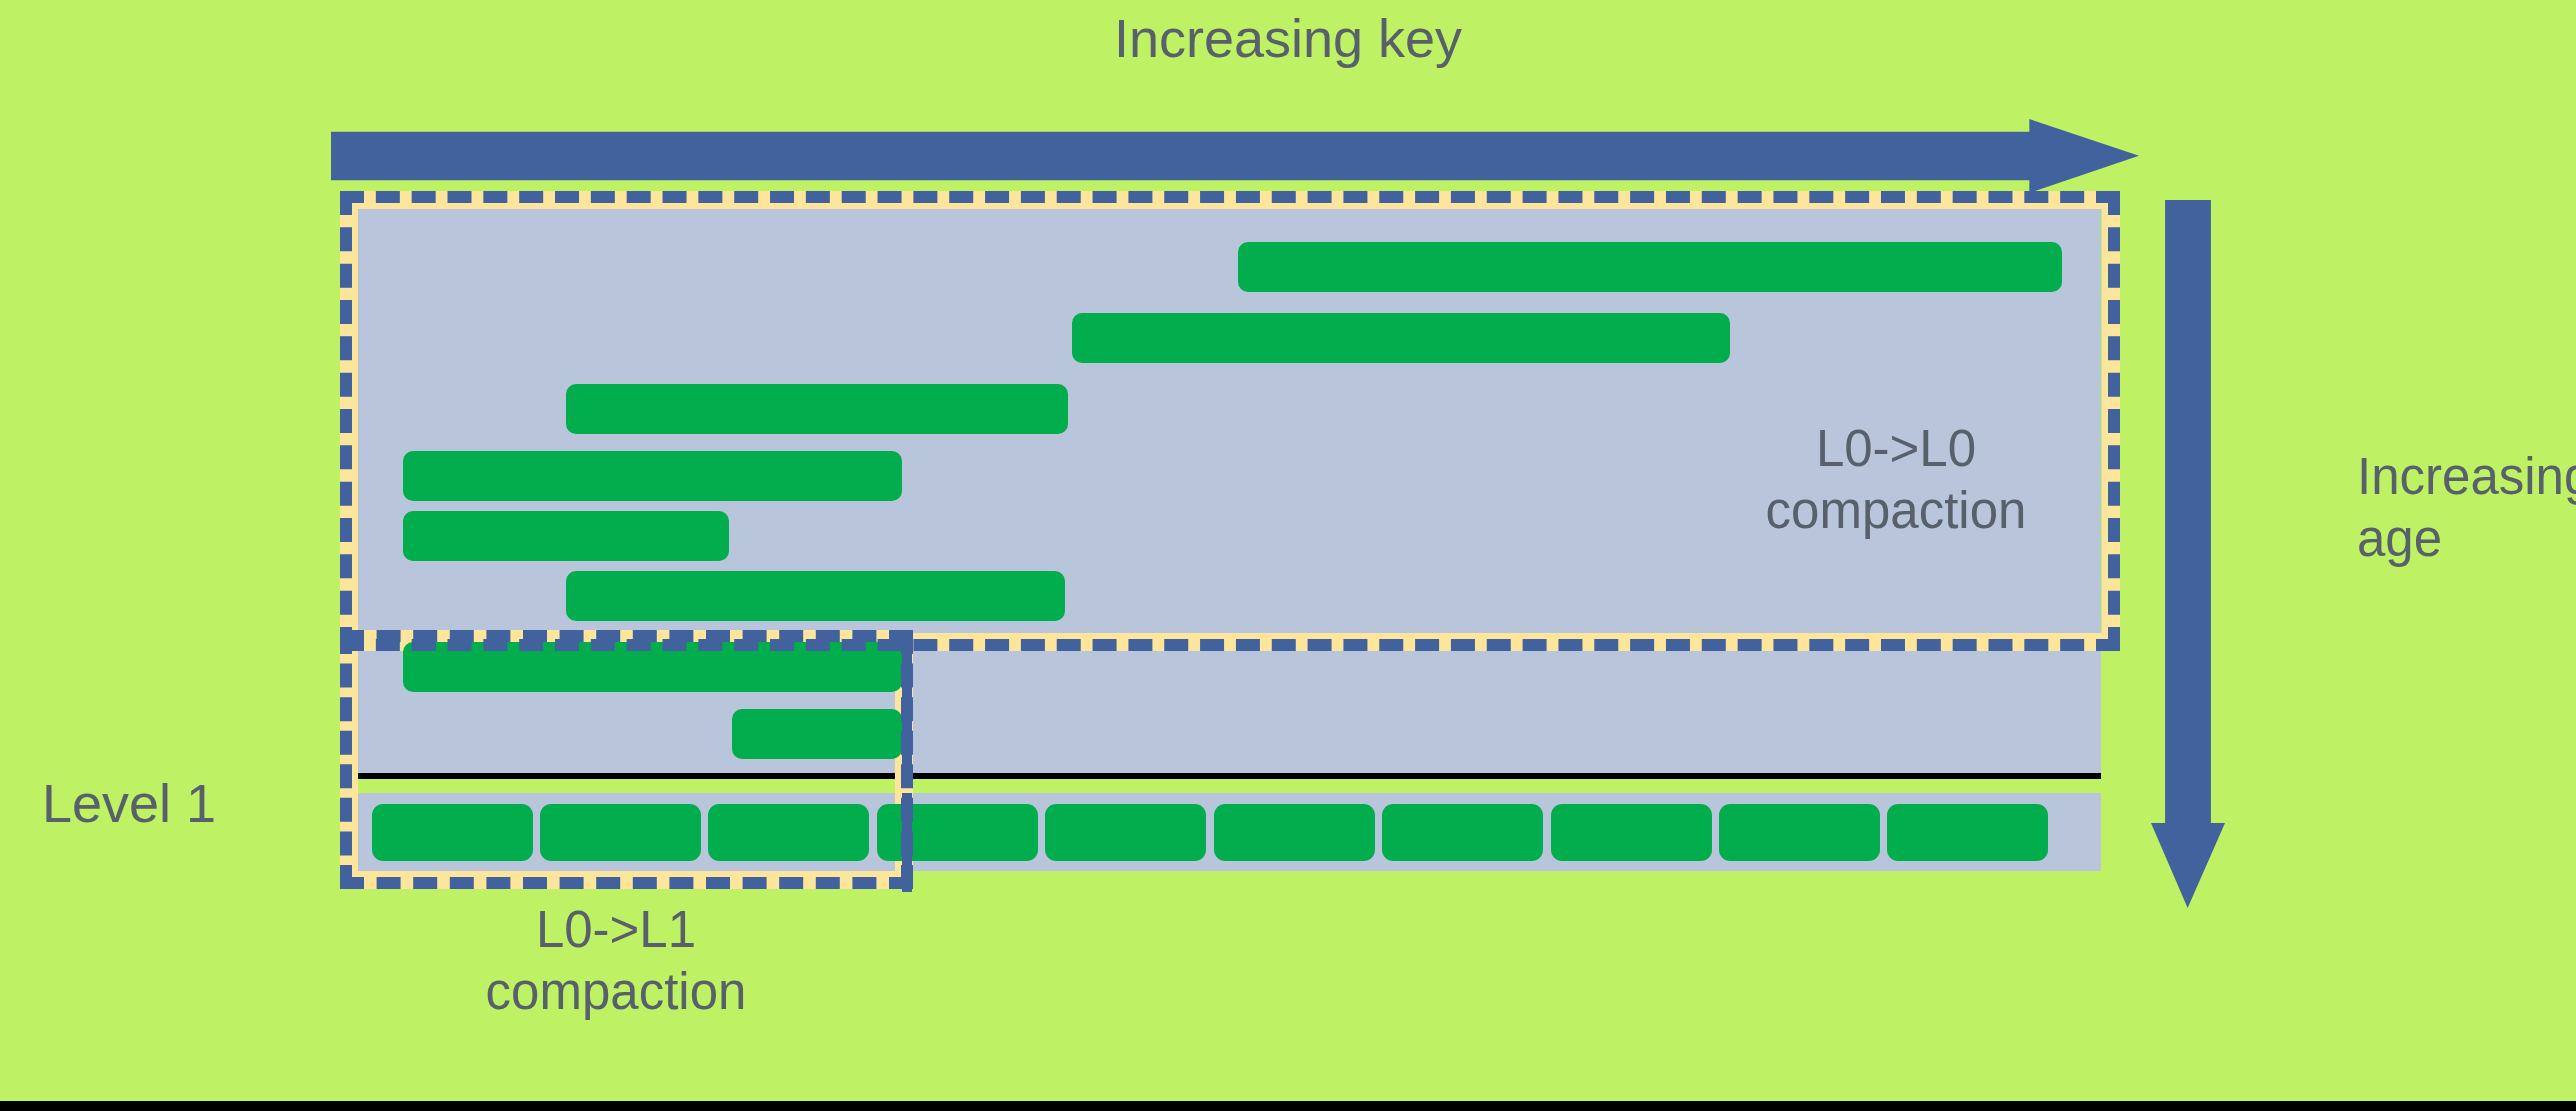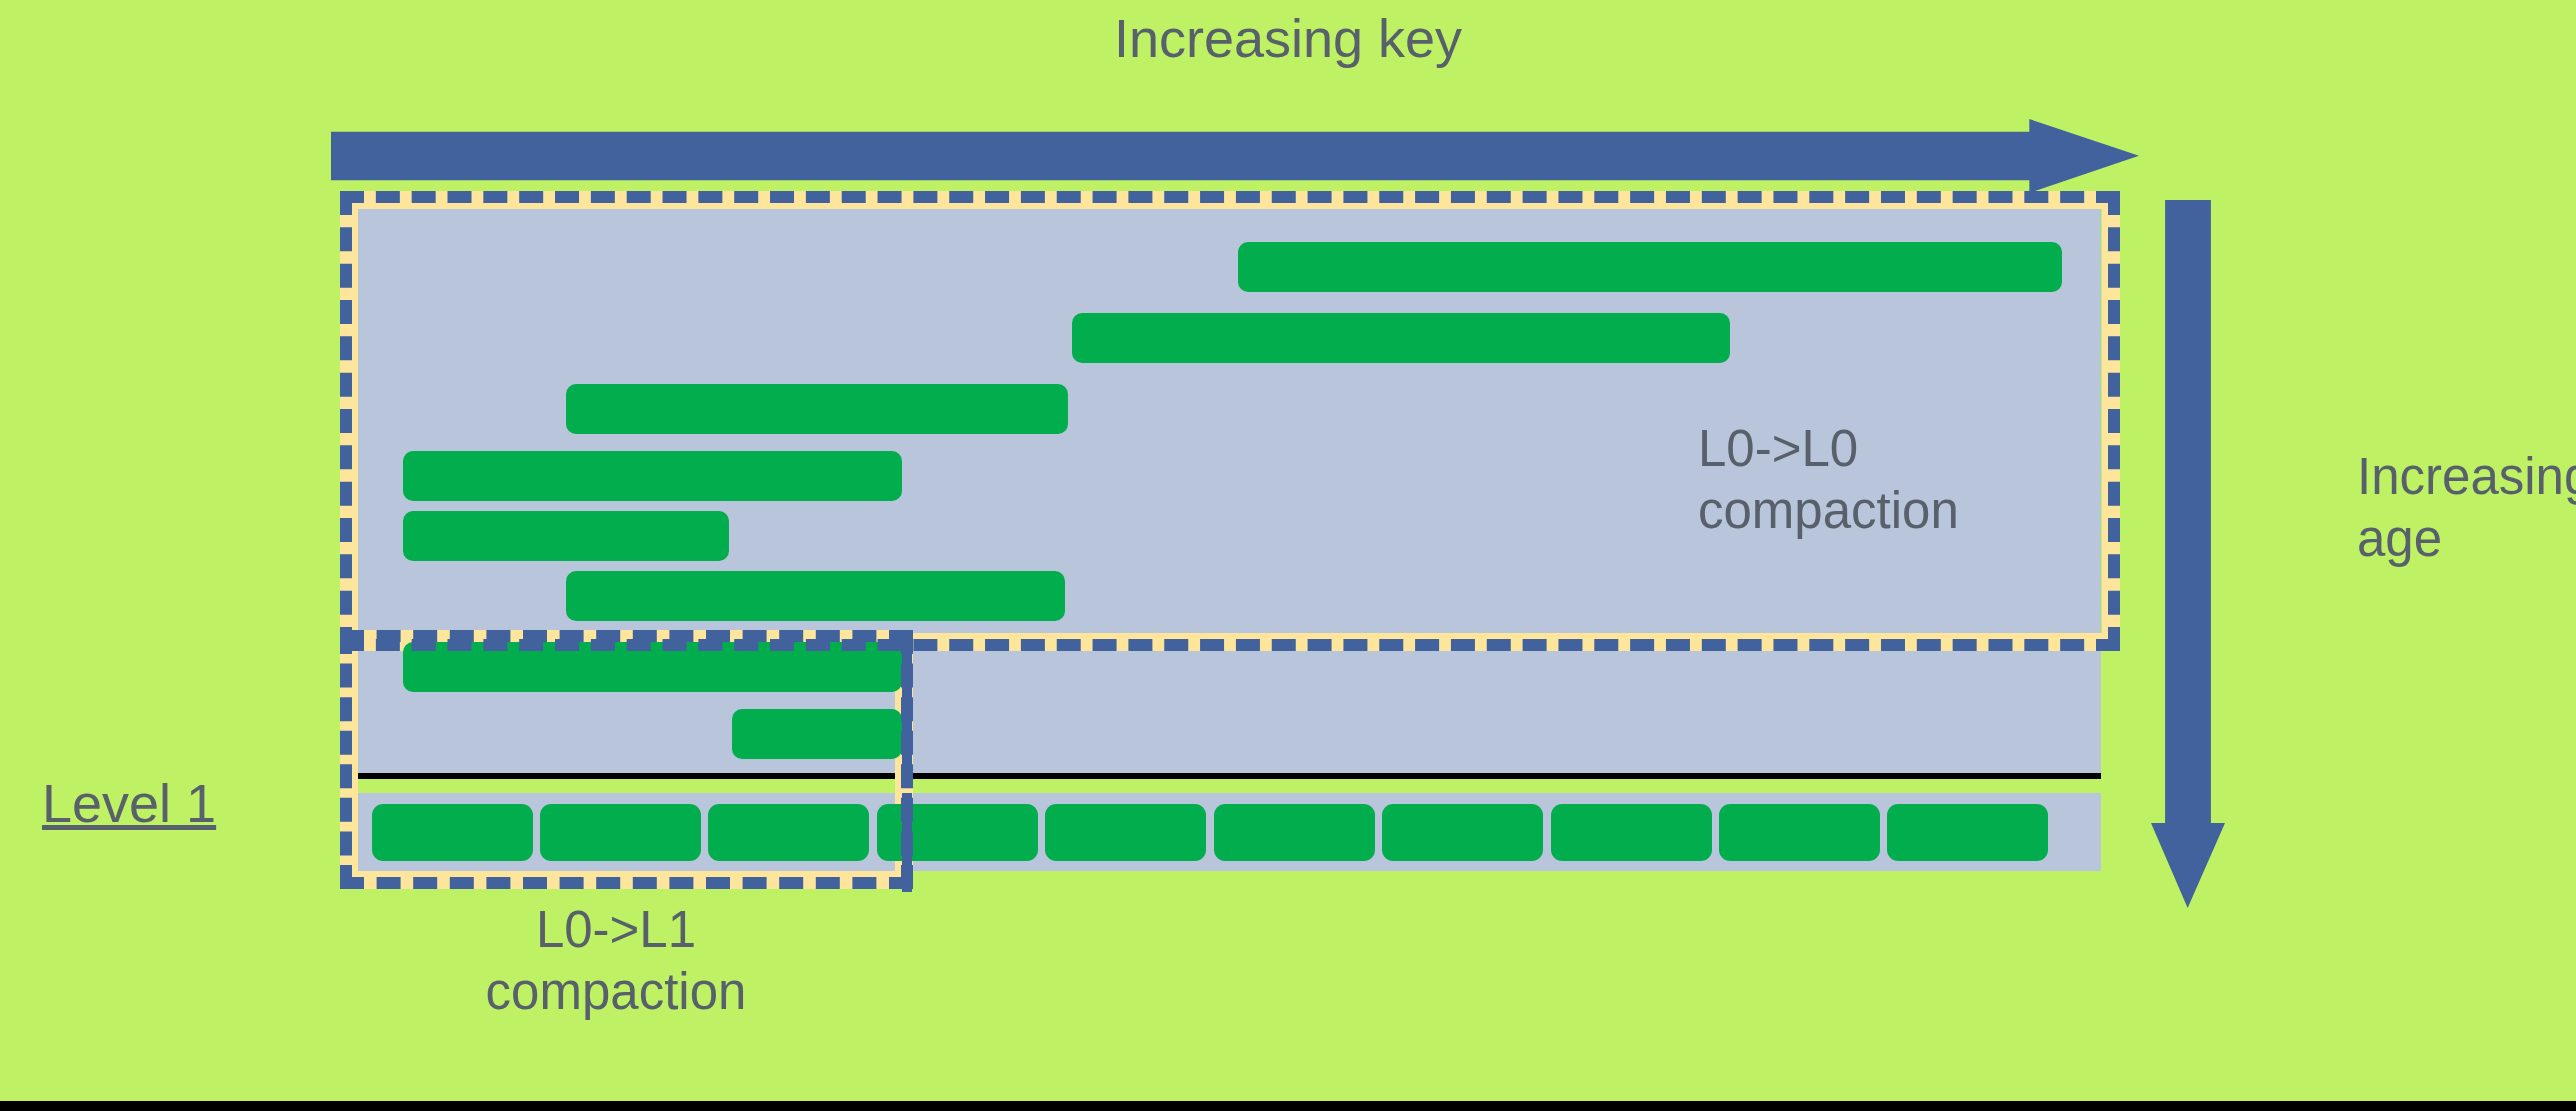--- a/index.html
+++ b/index.html
@@ -35,26 +35,25 @@
     left: 42px; top: 453px;
     width: 297px;
     text-align: left;
     font-size: 54px;
   }
   #label-level-1 {
     left: 42px; top: 771px;
     width: 297px;
     text-align: left;
     font-size: 54px;
-    text-decoration: underline;
   }
   #label-l0l0 {
     left: 1698px; top: 418px;
     width: 396px;
-    text-align: left;
+    text-align: center;
     font-size: 51px;
   }
   #label-l0l1 {
     left: 333px; top: 899px;
     width: 566px;
     text-align: center;
     font-size: 51px;
   }
   #label-increasing-age {
     left: 2357px; top: 446px;

